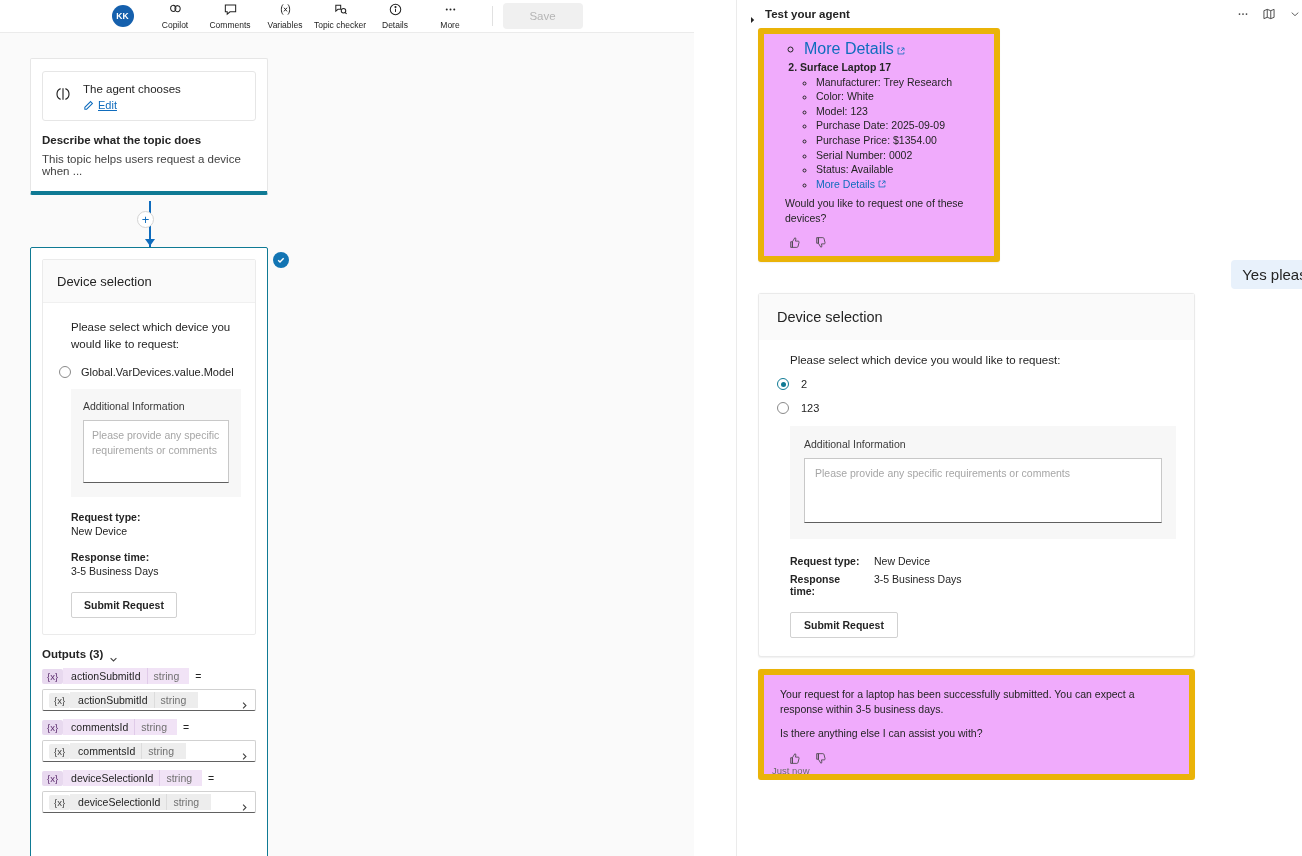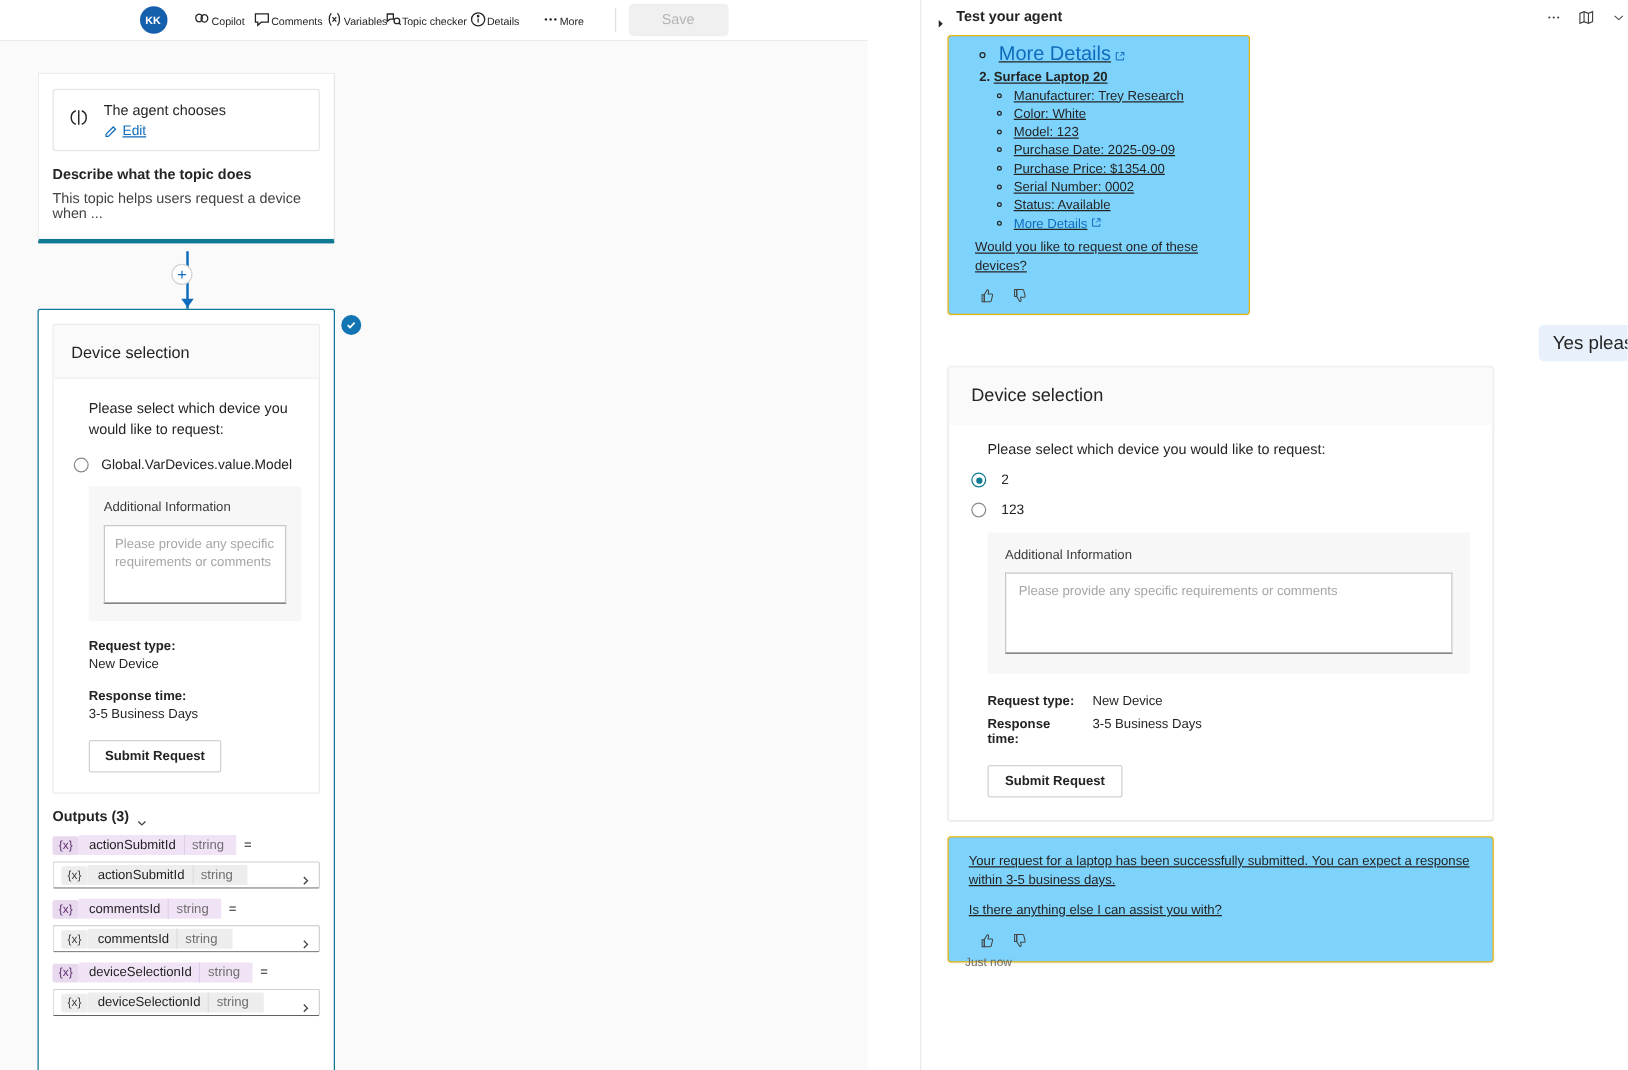--- a/index.html
+++ b/index.html
@@ -22,21 +22,21 @@
   }
   .tb-inner { display: flex; align-items: center; gap: 0px; }
   .tb-avatar {
     width: 22px; height: 22px; border-radius: 50%;
     background: #1560ad; color: #fff;
     font-size: 8.5px; font-weight: 700; letter-spacing: .2px;
     display: flex; align-items: center; justify-content: center;
     margin-right: 14px;
   }
   .tb-item {
-    display: flex; flex-direction: row; align-items: center; justify-content: center;
+    display: flex; flex-direction: column; align-items: center; justify-content: center;
     width: 55px; padding: 1px 0 2px; cursor: pointer; border-radius: 4px;
   }
   .tb-ic { height: 16px; display:flex; align-items:center; justify-content:center; color:#242424; }
   .tb-lb { font-size: 8.5px; color: #242424; margin-top: 2px; line-height: 10px; white-space: nowrap; }
   .tb-sep { width: 1px; height: 20px; background: #e1e1e1; margin: 0 10px 0 14px; }
   .tb-save {
     width: 80px; height: 26px; border-radius: 4px; background: #f0f0f0;
     color: #b5b5b5; font-size: 11.5px; display: flex; align-items: center; justify-content: center;
     border: none;
   }
@@ -158,23 +158,22 @@
     background: #ffffff; border-left: 1px solid #ebebeb;
   }
   .pane-head { height: 28px; display:flex; align-items:center; padding: 0 10px 0 12px; }
   .pane-caret { width: 8px; height: 8px; color:#242424; margin-right: 8px; }
   .pane-title { font-size: 11.5px; font-weight: 700; color:#242424; flex:1; }
   .pane-ic { width: 26px; height: 22px; display:flex; align-items:center; justify-content:center; color:#424242; cursor:pointer; border-radius:3px;}
 
   .convo { position:absolute; left:0; top:28px; width:608px; height: 752px; overflow:hidden; }
 
   .bot-bubble {
-    background:#7dd3fc; border:1px solid #eab308; border-radius:3px;
+    background:#f0abfc; border:6px solid #eab308; border-radius:3px;
     box-shadow: 0 .5px 1.5px rgba(0,0,0,.06);
-    text-decoration: underline;
   }
   .b1 { position:absolute; left: 21px; top: 0px; width: 242px; padding: 0 0 8px 0; }
   .msg-txt { font-size: 10.5px; color:#242424; line-height: 15px; }
   ol.dev-list { margin: 0; padding: 0 0 0 26px; font-size: 10.5px; color:#242424; }
   ol.dev-list > li { margin-bottom: 2px; font-weight: 700; }
   ul.dev-props { list-style-type: circle; margin: 2px 0 4px 0; padding-left: 16px; }
   ul.dev-props > li { font-weight: 400; line-height: 14.6px; margin: 0; }
   .link { color:#0f6cbd; }
   .ext-ic { width:8px; height:8px; display:inline-block; vertical-align: -0.5px; margin-left:3px; color:#0f6cbd;}
   .b1-q { margin: 5px 0 0 11px; font-size: 10.5px; color:#242424; }
@@ -473,21 +472,21 @@
       <div style="padding: 4px 10px 0 10px;">
         <ul class="dev-props" style="margin-left:14px; margin-top:4px;">
           <li><span class="link">More Details</span><span class="ext-ic"><svg viewBox="0 0 10 10" fill="none" stroke="currentColor" stroke-width="1">
                     <path d="M3.6 1.4H1.3v7.3h7.3V6.4"></path>
                     <path d="M5.6 1.2h3.2v3.2M8.6 1.4L5 5"></path>
                   </svg></span></li>
         </ul>
 
         <ol class="dev-list" start="2">
           <li>
-            <span>Surface Laptop 20</span>
+            <span>Surface Laptop 17</span>
             <ul class="dev-props">
               <li>Manufacturer: Trey Research</li>
               <li>Color: White</li>
               <li>Model: 123</li>
               <li>Purchase Date: 2025-09-09</li>
               <li>Purchase Price: $1354.00</li>
               <li>Serial Number: 0002</li>
               <li>Status: Available</li>
               <li><span class="link">More Details</span><span class="ext-ic"><svg viewBox="0 0 10 10" fill="none" stroke="currentColor" stroke-width="1">
                         <path d="M3.6 1.4H1.3v7.3h7.3V6.4"></path>

